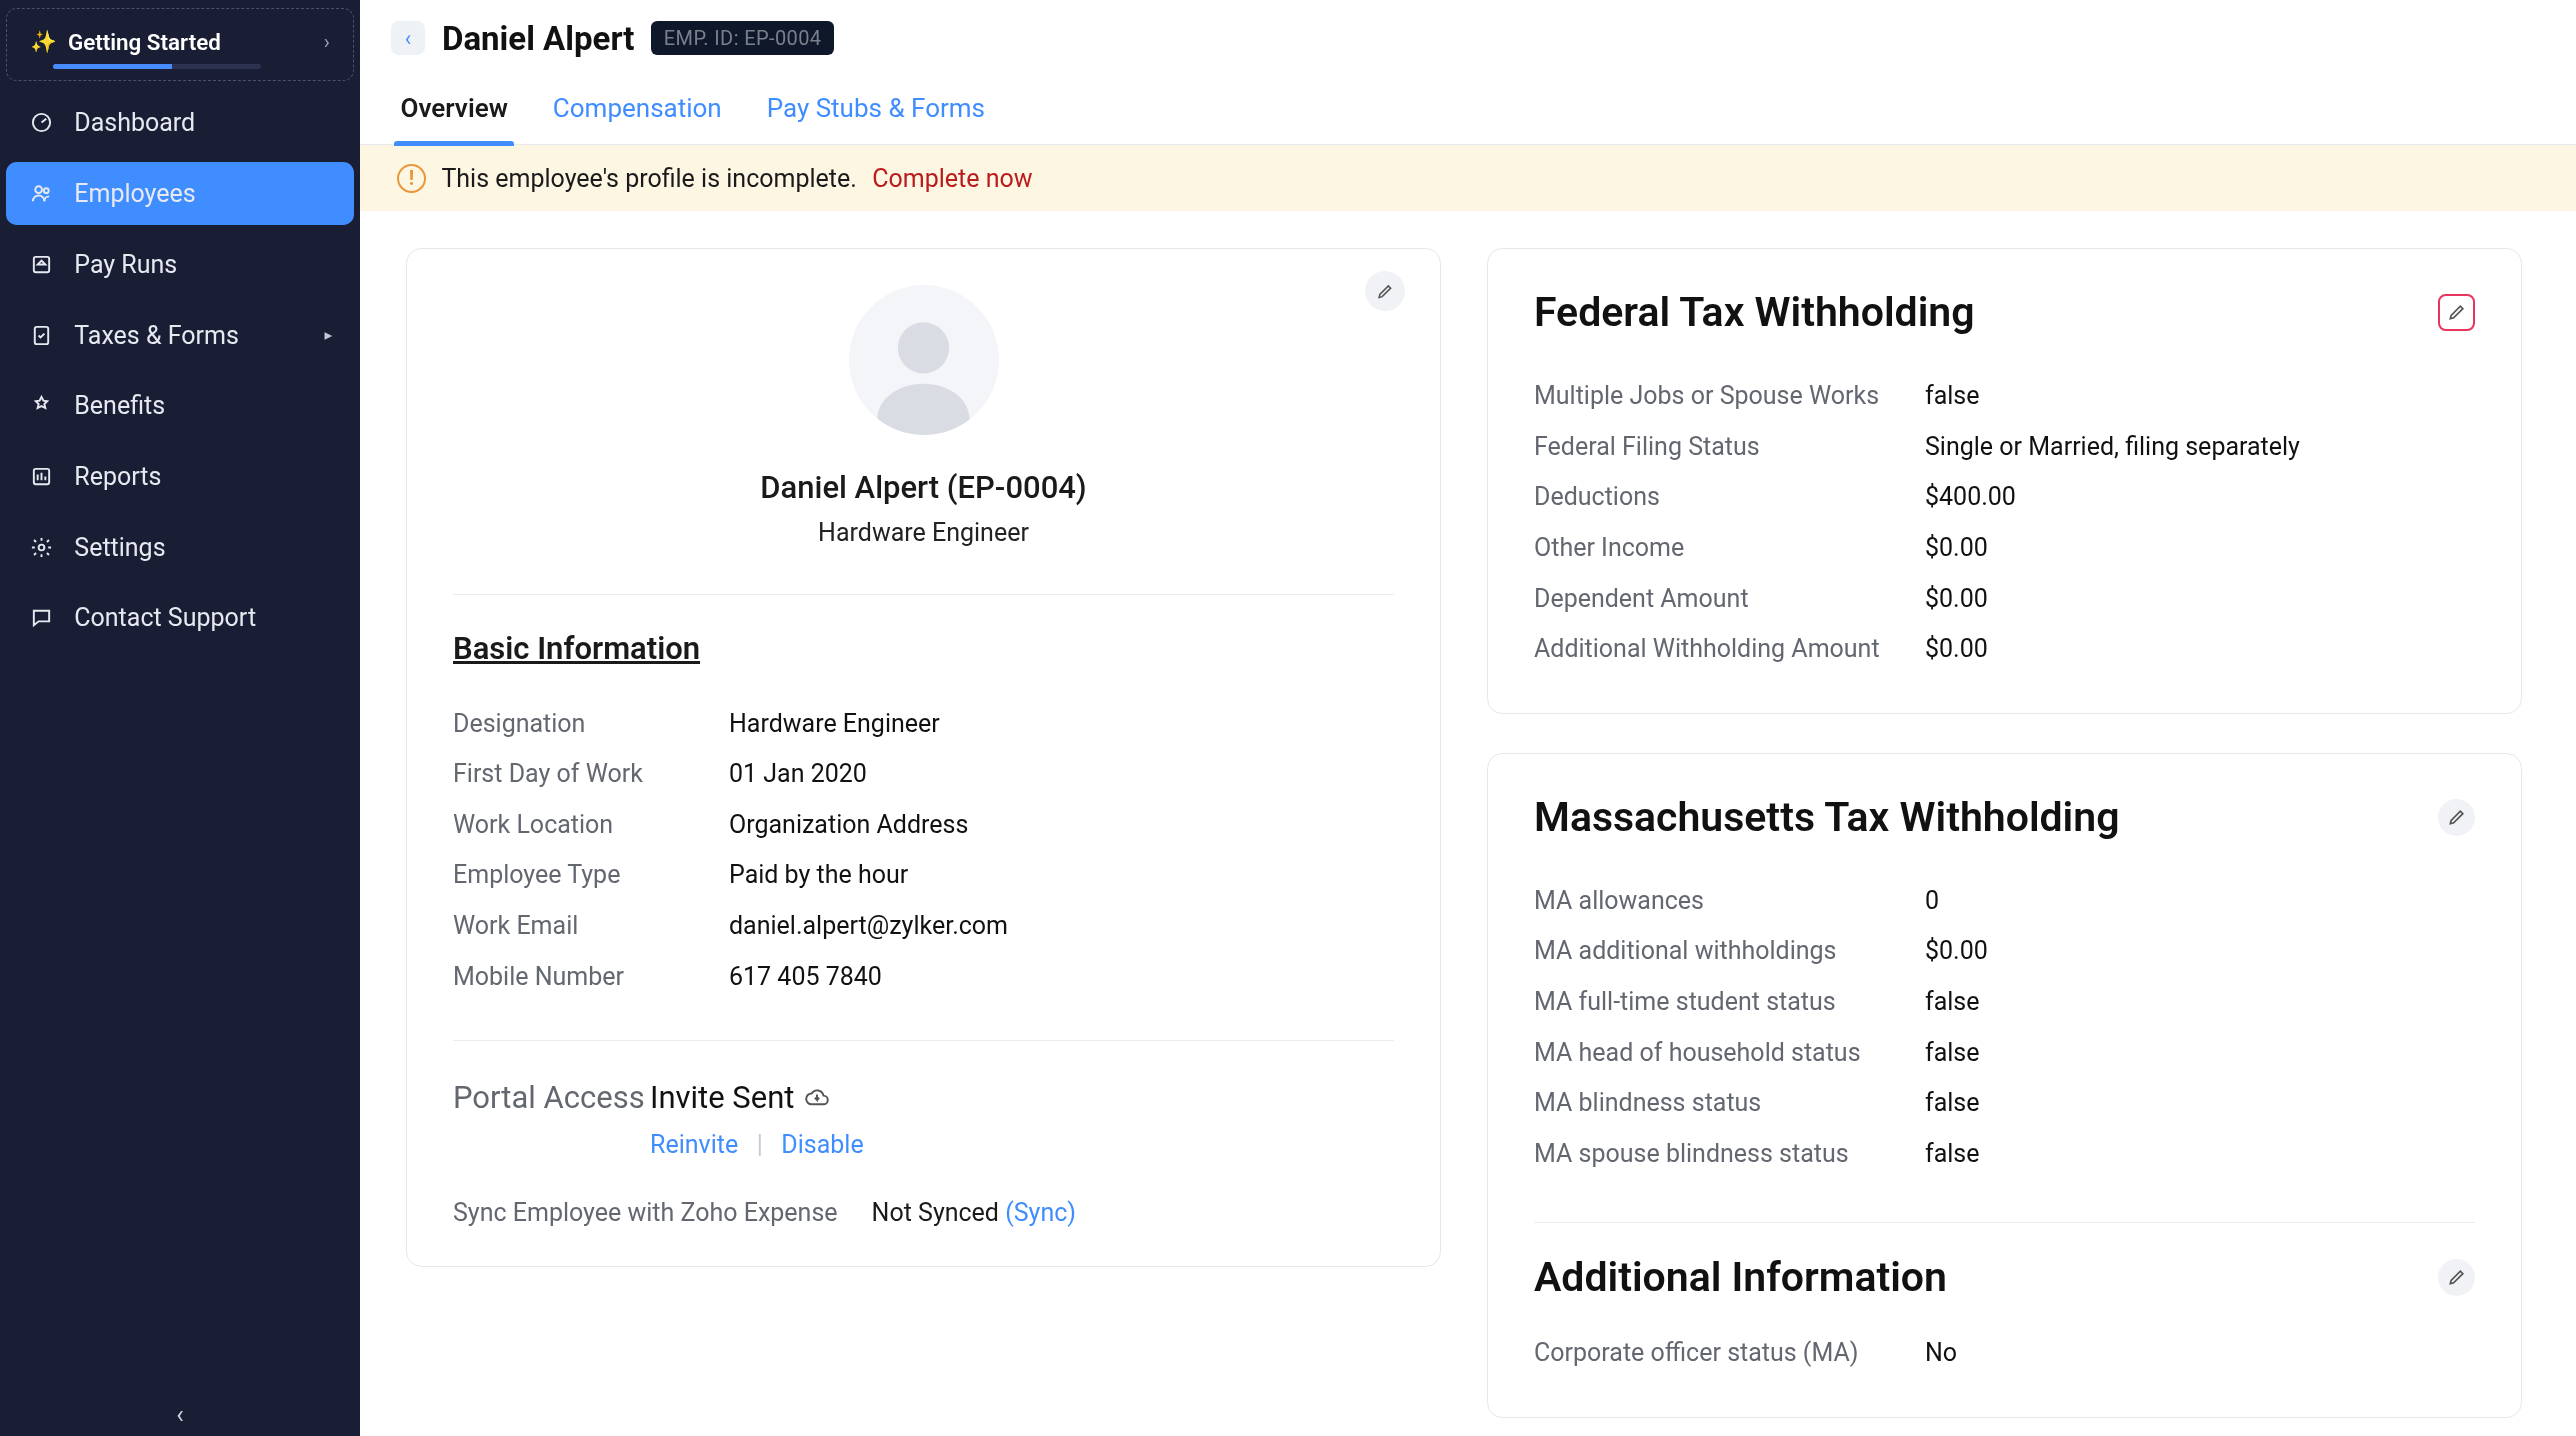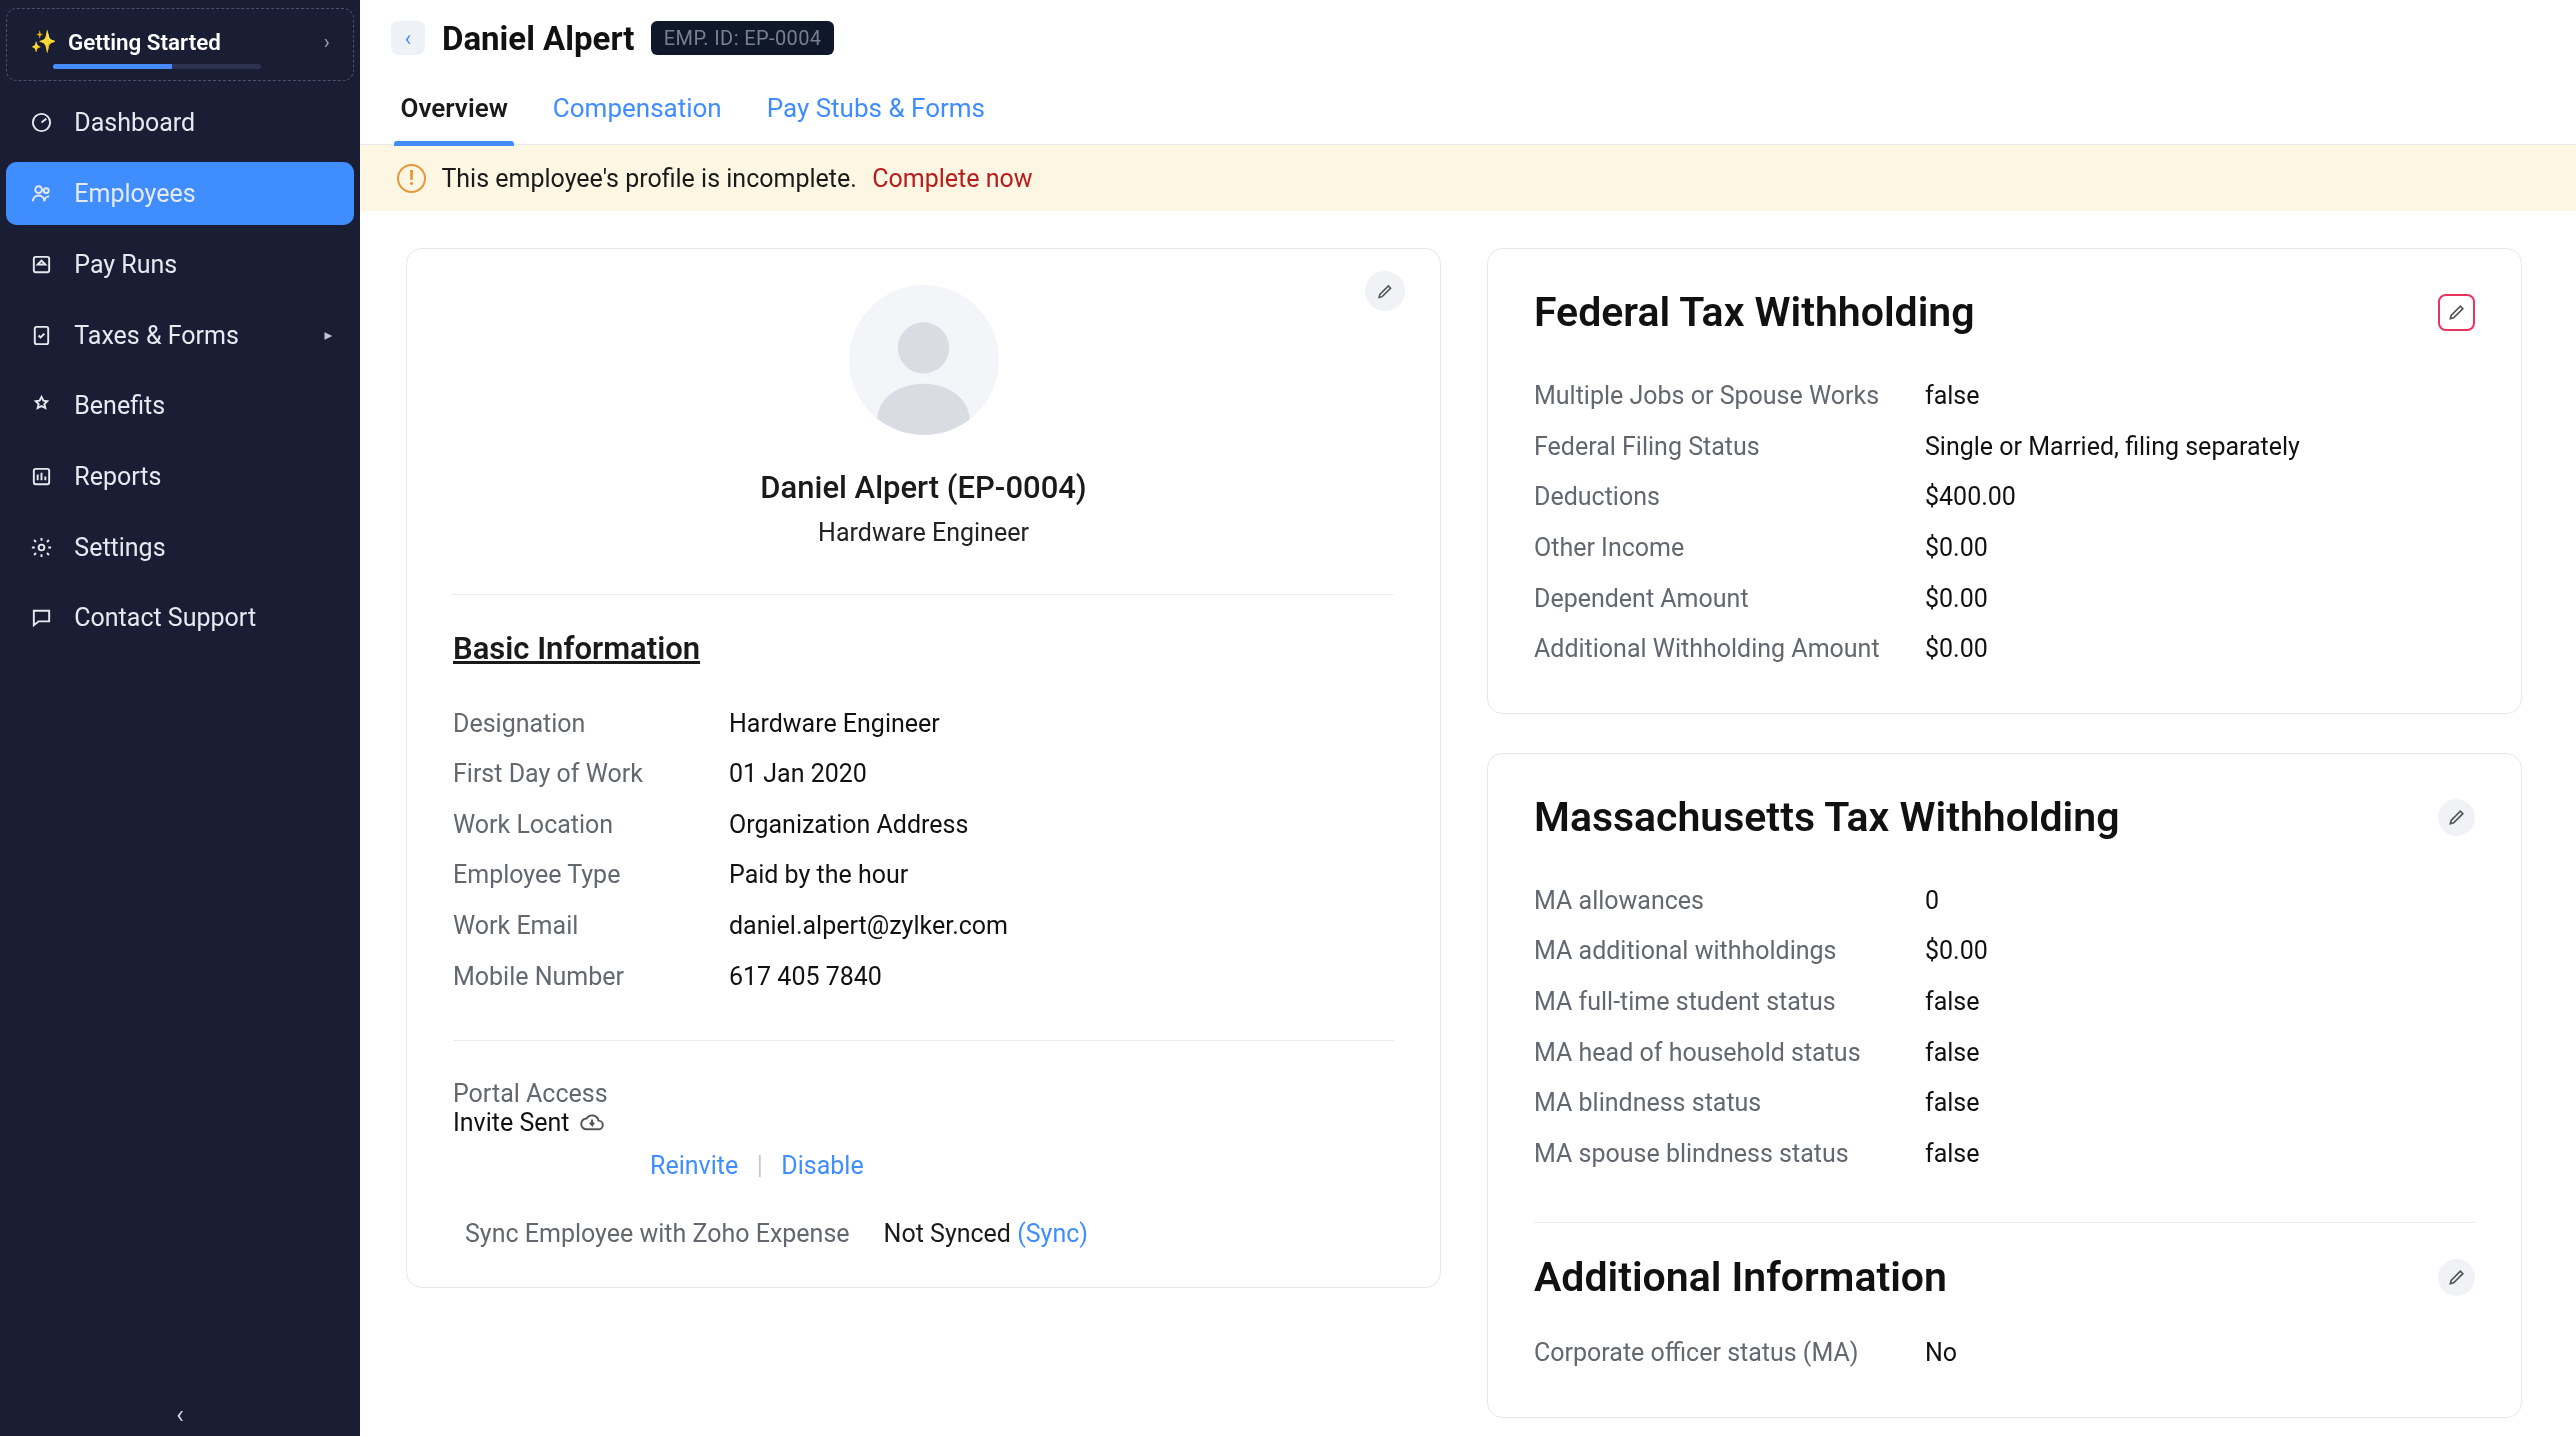--- a/index.html
+++ b/index.html
@@ -59,29 +59,29 @@
 
     .divider{ height:0.8px; background:#e9ebef; margin: 39px 0 35px 0; }
 
     .section-head{ font-size:31px; font-weight:600; margin-bottom:31px;text-decoration:underline; }
 
     .kv-row{ display:flex; padding:10.8px 0; font-size:25px;gap:6px; }
     .kv-label{ width:270px; color:#636770; }
     .kv-value{ flex:1; color:#111; }
     .kv-row.wide .kv-label{ width:385px; }
 
-    .portal-row{ display:flex; padding: 3.1px 0 4.6px 0; font-size:25px;flex-direction:column; }
+    .portal-row{ display:flex; padding: 3.1px 0 4.6px 0; font-size:31px; }
     .portal-label{ width:197px; color:#636770; }
     .portal-val{ display:flex; align-items:center; gap:9.2px; color:#111; }
     .cloud-icon{ width:26px; height:21.6px; }
     .sub-actions{ margin-left:197px; margin-top:9.2px; display:flex; align-items:center; font-size:25px; color:#408dff; gap:18.5px;}
     .sub-actions .sep{ color:#c5c9d3; }
     .sub-actions span[data-interactable="true"]{ cursor:pointer; }
 
-    .sync-row{ display:flex; gap:34px; font-size:25px; padding-top:39px; align-items:center;margin-left:12px;}
+    .sync-row{ display:flex; gap:34px; font-size:25px; padding-top:39px; align-items:center;}
     .sync-link{ color:#408dff; cursor:pointer; }
 
     
     ::-webkit-scrollbar{width:0;height:0;}
   </style>
 </head>
 <body>
 
 <div class="sidebar" data-interactable="false">
   <div class="getting-started" data-interactable="true">

